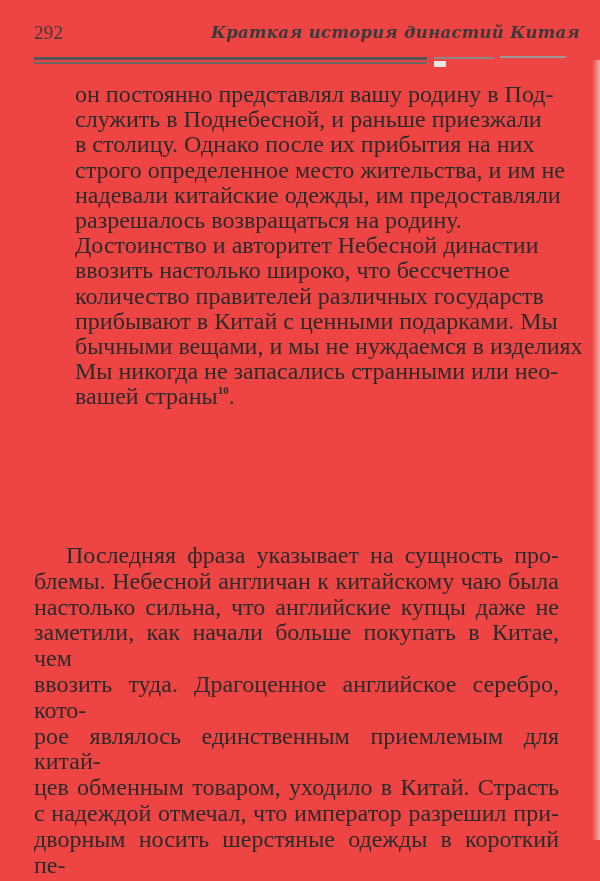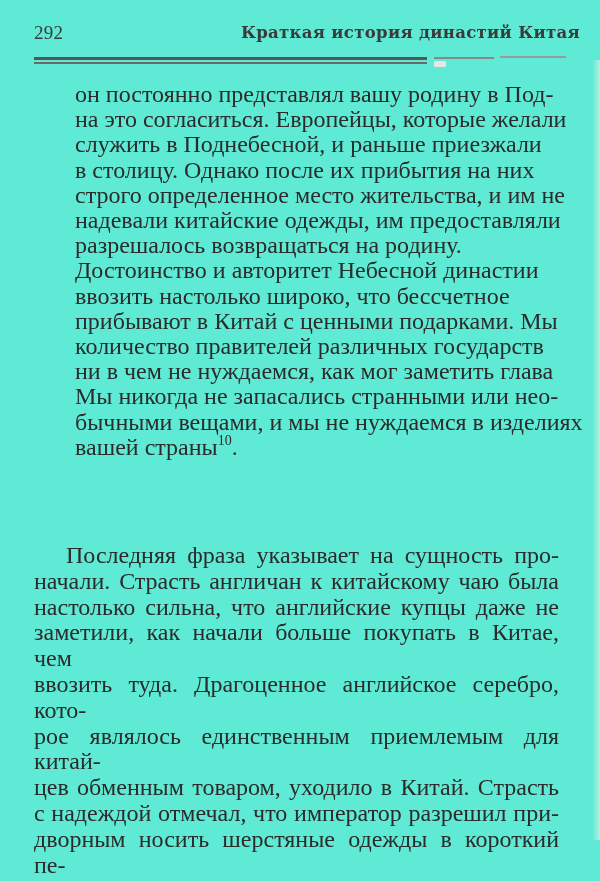--- a/index.html
+++ b/index.html
@@ -12,21 +12,21 @@
       height: 881px;
       position: relative;
       overflow: hidden;
       font-family: "Liberation Serif", "DejaVu Serif", serif;
       color: #2a2a2a;
     }
     .page {
       position: absolute;
       left: 0; top: 0;
       width: 600px; height: 881px;
-      background: #5eead4;
+      background: #ef4444;
     }
     .running-head {
       position: absolute;
       left: 34px;
       top: 22px;
       width: 566px;
       height: 24px;
     }
     .page-number {
       position: absolute;
@@ -34,20 +34,21 @@
       top: 0;
       font-size: 19px;
       color: #3a3a3a;
       letter-spacing: 0.2px;
     }
     .running-title {
       position: absolute;
       right: 20px;
       top: 1px;
       font-size: 19px;
+      font-style: italic;
       font-weight: bold;
       color: #3a3a3a;
       font-family: "DejaVu Serif", "Liberation Serif", serif;
       font-size: 16.5px;
       letter-spacing: 0.3px;
     }
     .rule {
       position: absolute;
       left: 34px;
       height: 3px;
@@ -73,23 +74,24 @@
       width: 520px;
       font-size: 24px;
       line-height: 25.2px;
       color: #2b2b2b;
     }
     .line {
       display: block;
       white-space: nowrap;
     }
     .sup {
-      font-size: 14px;
+      font-size: 11px;
       vertical-align: 10px;
       line-height: 0;
+      font-weight: bold;
     }
     .body-text {
       position: absolute;
       left: 34px;
       top: 543px;
       width: 566px;
       font-size: 24px;
       line-height: 25.8px;
       color: #2b2b2b;
     }
@@ -123,39 +125,37 @@
   </div>
 
   <div class="rule r1"></div>
   <div class="rule r2"></div>
   <div class="rule r3"></div>
   <div class="rule r4"></div>
   <div class="rule-tail"></div>
 
   <div class="quote">
     <span class="line">он постоянно представлял вашу родину в Под-</span>
-    <span class="line">на это согласиться. Европейцы, которые желали</span>
     <span class="line">служить в Поднебесной, и раньше приезжали</span>
     <span class="line">в столицу. Однако после их прибытия на них</span>
     <span class="line">строго определенное место жительства, и им не</span>
     <span class="line">надевали китайские одежды, им предоставляли</span>
     <span class="line">разрешалось возвращаться на родину.</span>
     <span class="line">Достоинство и авторитет Небесной династии</span>
     <span class="line">ввозить настолько широко, что бессчетное</span>
+    <span class="line">количество правителей различных государств</span>
     <span class="line">прибывают в Китай с ценными подарками. Мы</span>
-    <span class="line">количество правителей различных государств</span>
-    <span class="line">ни в чем не нуждаемся, как мог заметить глава</span>
+    <span class="line">бычными вещами, и мы не нуждаемся в изделиях</span>
     <span class="line">Мы никогда не запасались странными или нео-</span>
-    <span class="line">бычными вещами, и мы не нуждаемся в изделиях</span>
     <span class="line"><span>вашей страны</span><sup class="sup">10</sup><span>.</span></span>
   </div>
 
   <div class="body-text">
     <span class="line justify first">Последняя фраза указывает на сущность про-</span>
-    <span class="line justify">начали. Страсть англичан к китайскому чаю была</span>
+    <span class="line justify">блемы. Небесной англичан к китайскому чаю была</span>
     <span class="line justify">настолько сильна, что английские купцы даже не</span>
     <span class="line justify">заметили, как начали больше покупать в Китае, чем</span>
     <span class="line justify">ввозить туда. Драгоценное английское серебро, кото-</span>
     <span class="line justify">рое являлось единственным приемлемым для китай-</span>
     <span class="line justify">цев обменным товаром, уходило в Китай. Страсть</span>
     <span class="line justify">с надеждой отмечал, что император разрешил при-</span>
     <span class="line justify">дворным носить шерстяные одежды в короткий пе-</span>
 
   </div>
 

